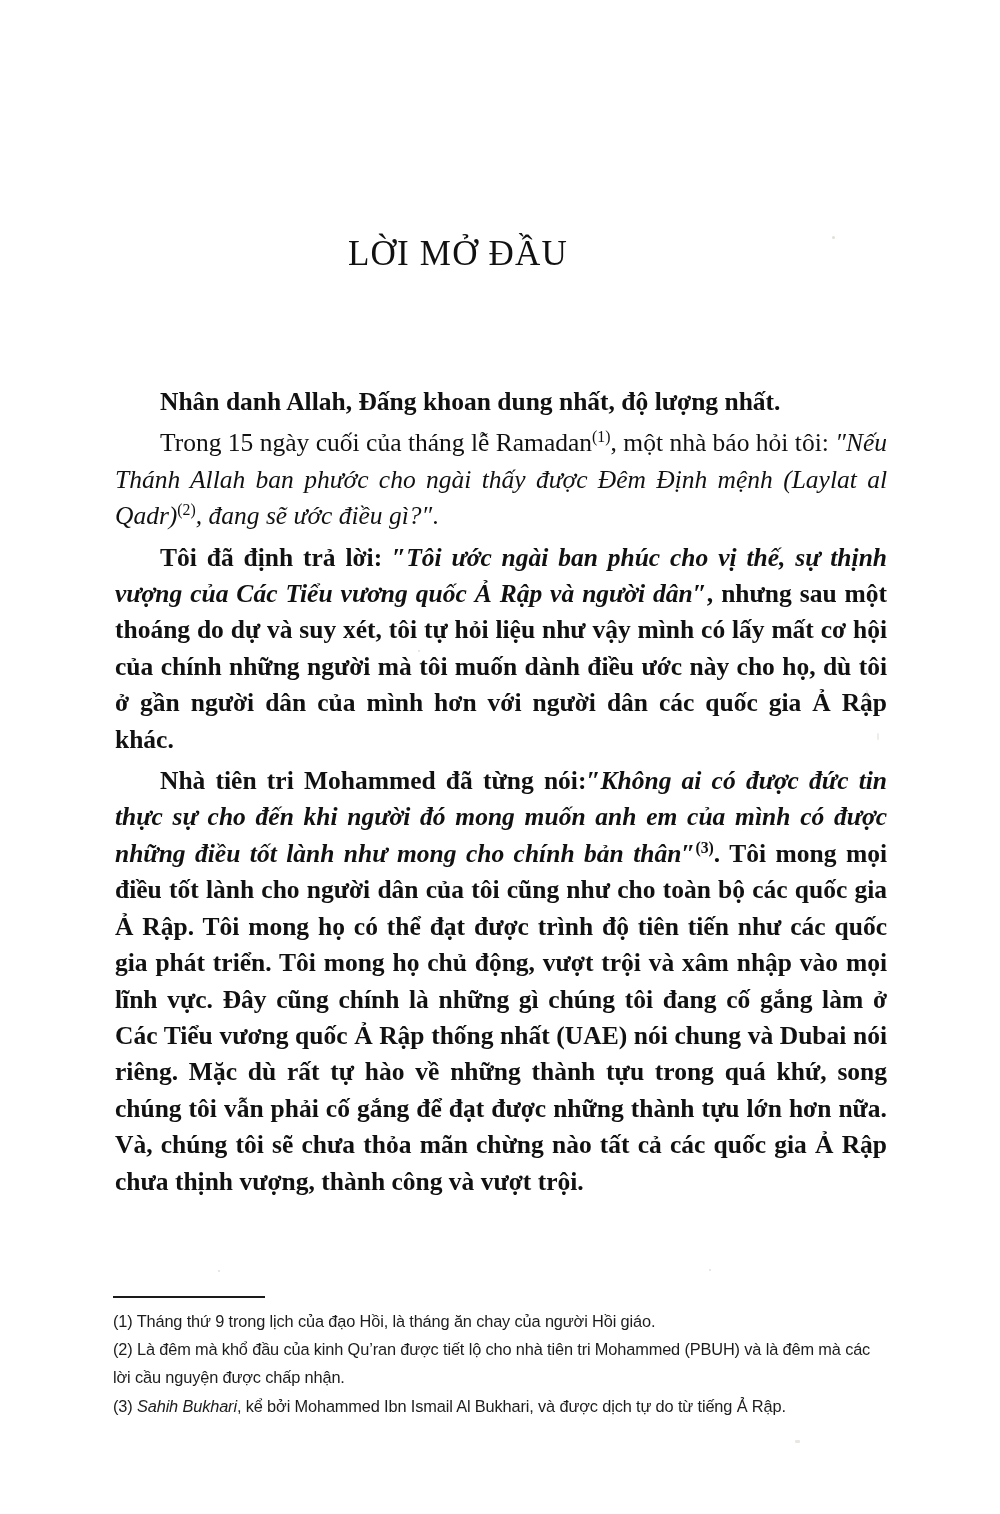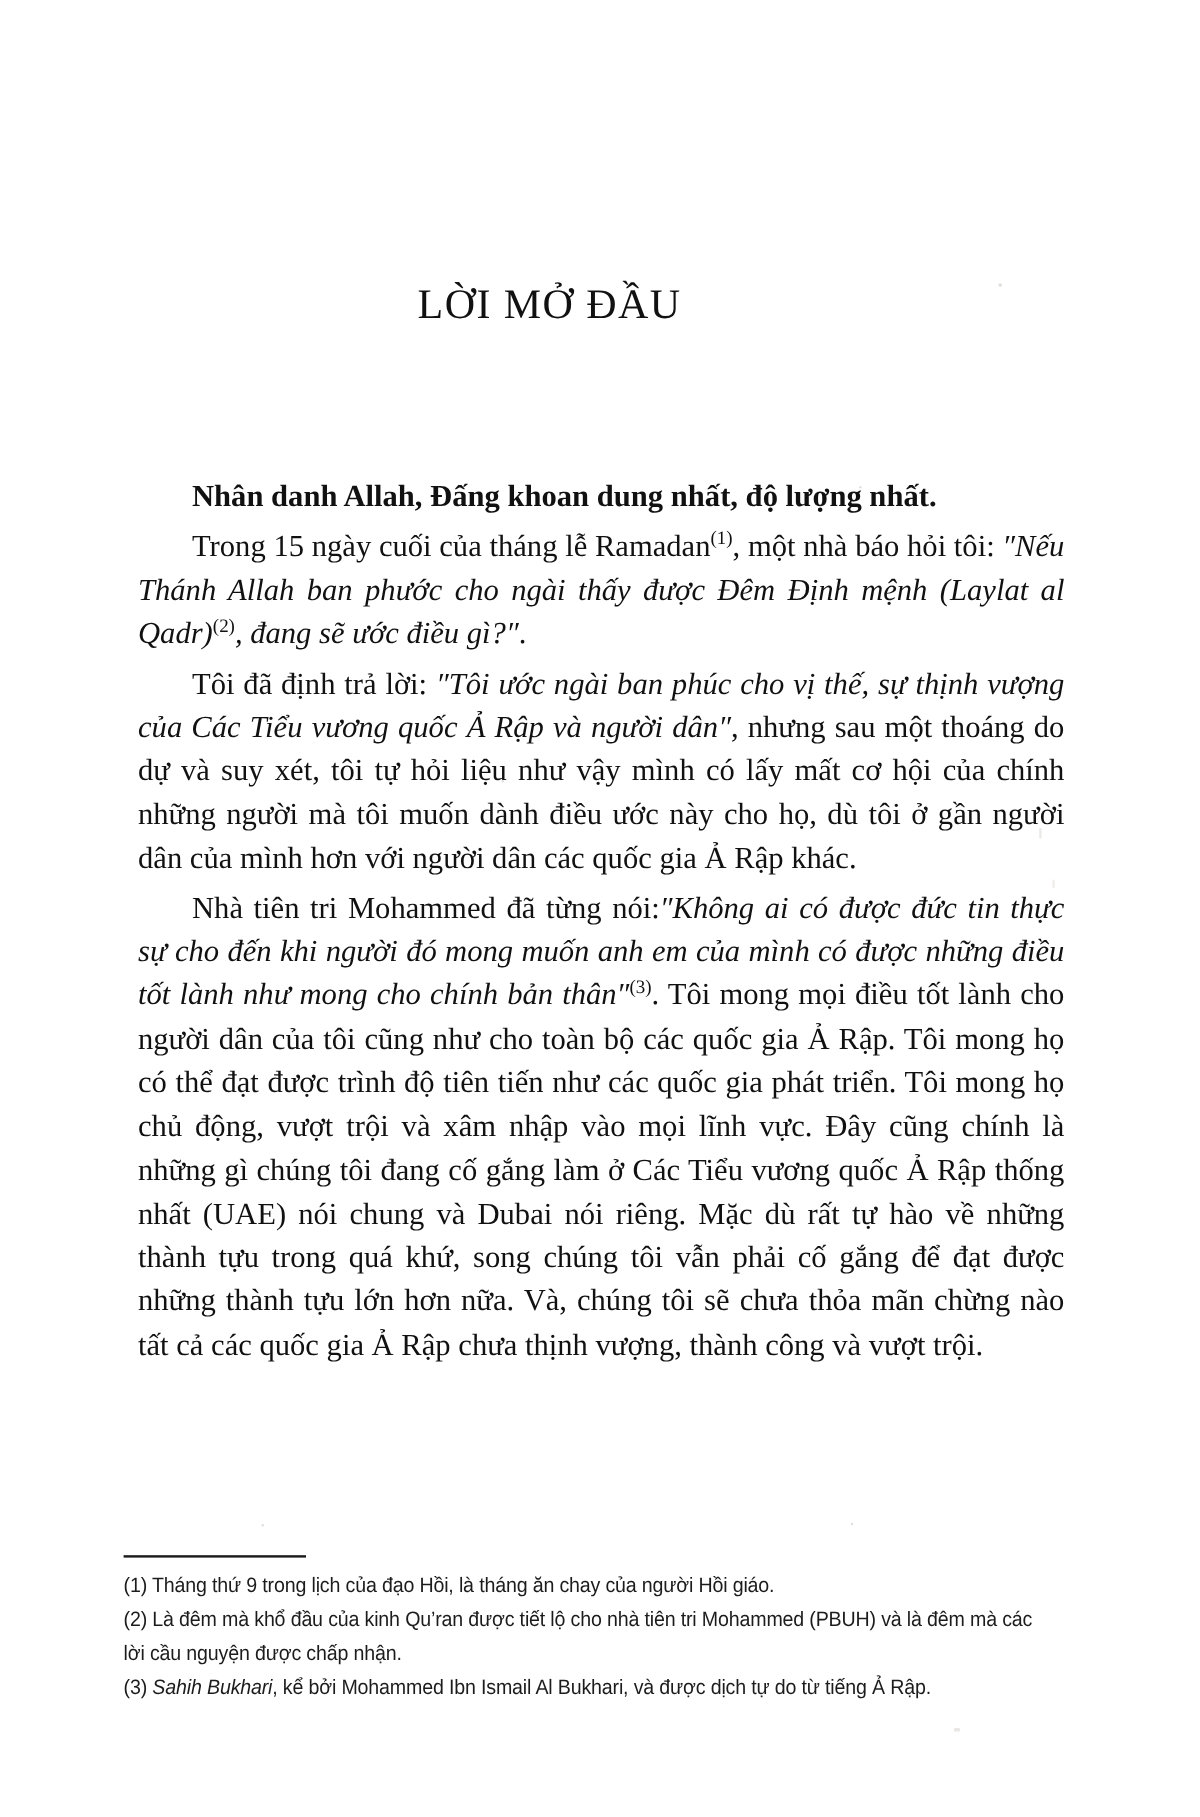--- a/index.html
+++ b/index.html
@@ -35,21 +35,21 @@
     font-size: 35px;
     line-height: 44px;
     letter-spacing: 1.2px;
     font-weight: 400;
     color: #111111;
   }
 
   
   .body-col {
     position: absolute;
-    top: 396px;
+    top: 384px;
     left: 115px;
     width: 772px;
   }
 
   p.para {
     margin: 0;
     font-size: 25.5px;
     line-height: 36.4px;
     text-align: justify;
     text-justify: inter-word;
@@ -61,37 +61,38 @@
 
   p.para.lead {
     font-weight: 700;
     text-indent: 45px;
     margin-bottom: 5px;
     text-align: left;
   }
 
   p.para + p.para {
     margin-top: 5px;
+    font-weight: bold;
   }
 
   .it {
     font-style: italic;
   }
 
   sup.fn {
     font-size: 0.62em;
     vertical-align: super;
     line-height: 0;
     font-style: normal;
   }
 
   
   .footnotes {
     position: absolute;
-    left: 103px;
+    left: 113px;
     top: 1296px;
     width: 780px;
   }
 
   .fn-rule {
     width: 152px;
     height: 0;
     border-top: 2.4px solid #1a1a1a;
     margin: 0 0 9px 0;
   }

